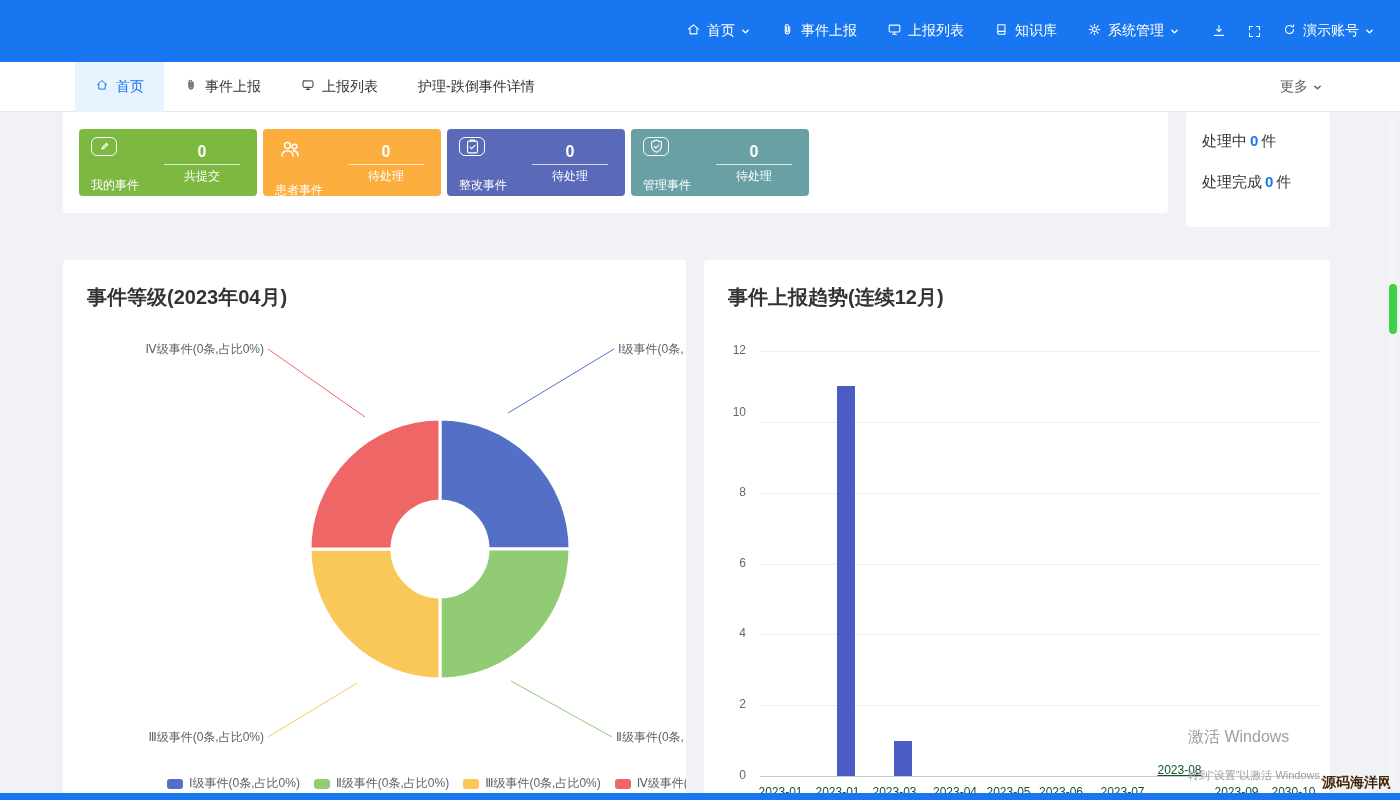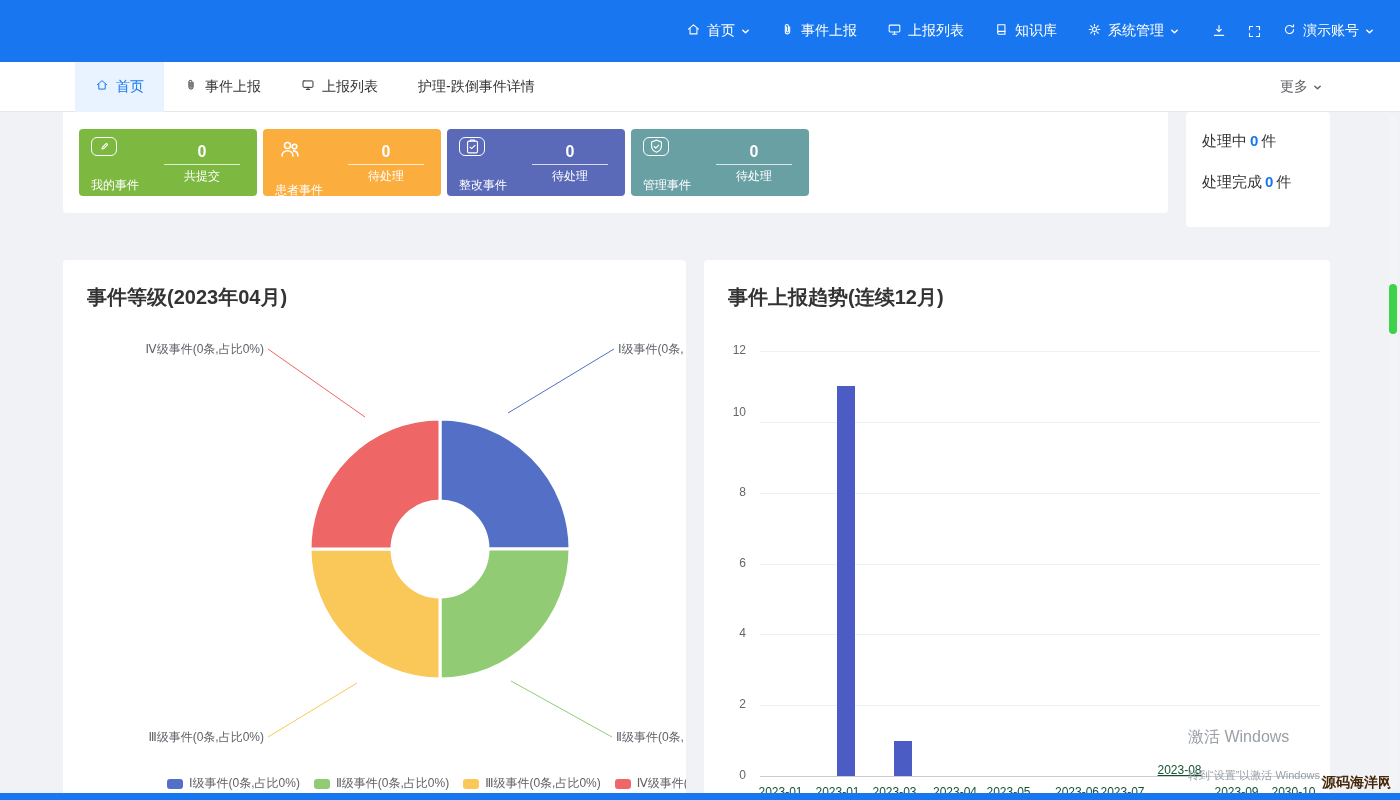--- a/index.html
+++ b/index.html
@@ -332,21 +332,21 @@
           <div class="y-tick" style="left: 0px; top: 78px; width: 42px;">10</div>
           <div class="grid-line" style="left: 56px; top: 24px; width: 560px;"></div>
           <div class="y-tick" style="left: 0px; top: 16px; width: 42px;">12</div>
           <div class="x-tick" style="left: 54.5px; top: 458px; width: 60px;">2023-01</div>
           <div class="x-tick" style="left: 111.5px; top: 458px; width: 60px;">2023-01</div>
           <div class="bar" style="left: 132.5px; top: 59.4167px; width: 18px; height: 389.583px; background: rgb(75, 92, 196);"></div>
           <div class="x-tick" style="left: 168.5px; top: 458px; width: 60px;">2023-03</div>
           <div class="bar" style="left: 189.5px; top: 413.583px; width: 18px; height: 35.4167px; background: rgb(75, 92, 196);"></div>
           <div class="x-tick" style="left: 229px; top: 458px; width: 60px;">2023-04</div>
           <div class="x-tick" style="left: 282.5px; top: 458px; width: 60px;">2023-05</div>
-          <div class="x-tick" style="left: 351px; top: 458px; width: 60px;">2023-06</div>
+          <div class="x-tick" style="left: 335px; top: 458px; width: 60px;">2023-06</div>
           <div class="x-tick" style="left: 396.5px; top: 458px; width: 60px;">2023-07</div>
           <div class="x-tick" style="left: 453.5px; top: 436px; width: 60px; text-decoration: underline;">2023-08</div>
           <div class="x-tick" style="left: 510.5px; top: 458px; width: 60px;">2023-09</div>
           <div class="x-tick" style="left: 567.5px; top: 458px; width: 60px;">2030-10</div>
           <div class="x-tick" style="left: 624.5px; top: 458px; width: 60px;">2023-11</div>
         </div>
     </section>
   </div>
 </main>
 

